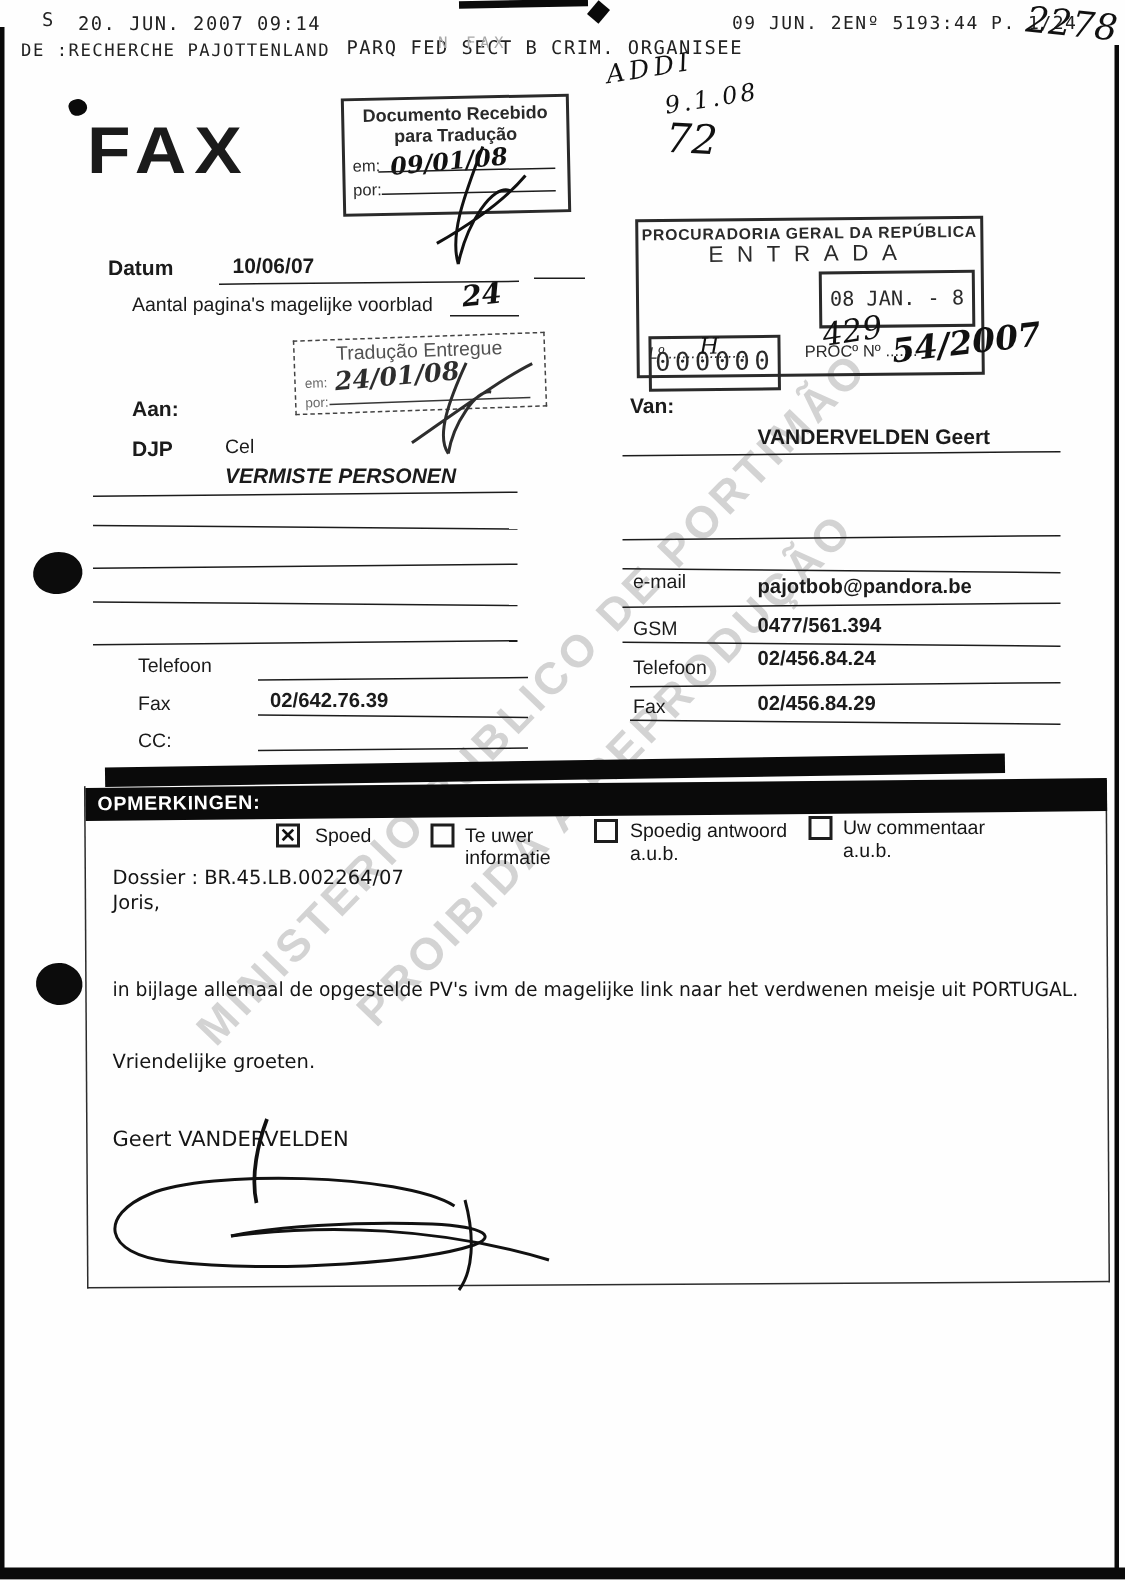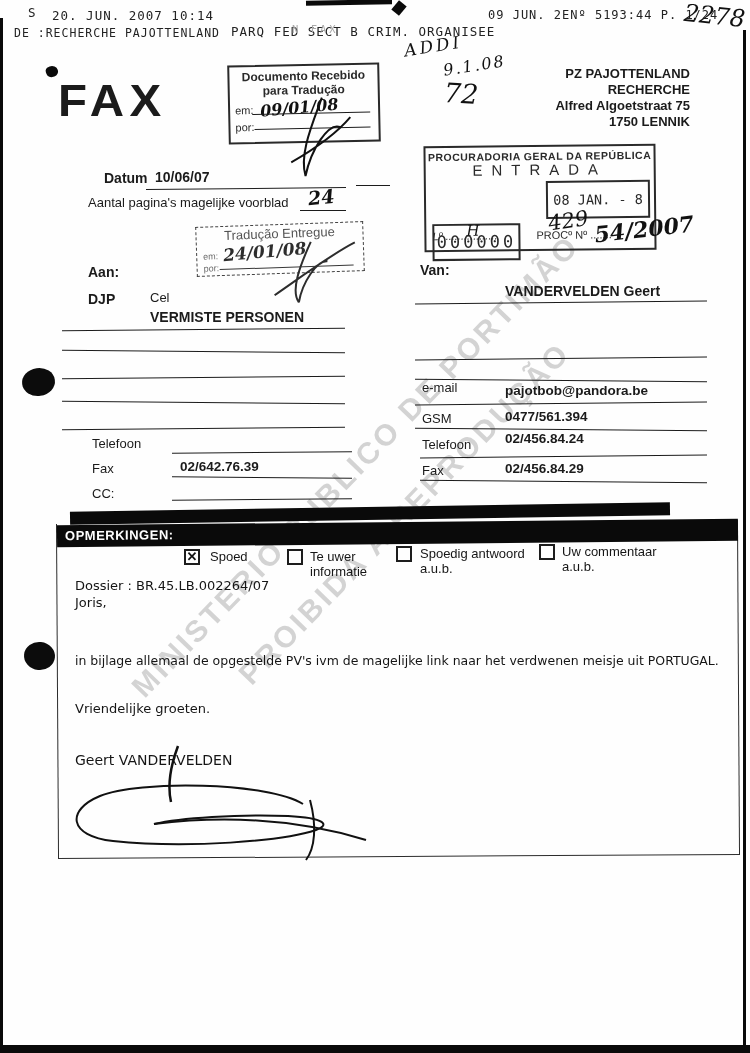--- a/index.html
+++ b/index.html
@@ -42,21 +42,21 @@
   <div class="bar" style="left:743px;top:30px;width:2.5px;height:1018px;"></div>
   <div class="bar" style="left:0;top:1045px;width:750px;height:8px;"></div>
   <div class="bar" style="left:306px;top:0;width:86px;height:5px;transform:rotate(-1deg);"></div>
   <div class="bar" style="left:394px;top:2px;width:10px;height:12px;transform:rotate(40deg);"></div>
   <div class="bar" style="left:46px;top:66px;width:12px;height:11px;border-radius:40% 60% 50% 50%;transform:rotate(-20deg);"></div>
 
   <div class="dot" style="left:22px;top:368px;width:33px;height:28px;transform:rotate(-8deg);"></div>
   <div class="dot" style="left:24px;top:642px;width:31px;height:28px;transform:rotate(6deg);"></div>
 
   <div class="abs mono faxhdr" style="left:28px;top:5px;">S</div>
-  <div class="abs mono faxhdr" style="left:52px;top:8px;">20. JUN. 2007 10:14</div>
+  <div class="abs mono faxhdr" style="left:52px;top:8px;">20. JUN. 2007 09:14</div>
   <div class="abs mono faxhdr" style="left:14px;top:26px;font-size:11.5px;">DE :RECHERCHE PAJOTTENLAND</div>
   <div class="abs mono faxhdr" style="left:231px;top:24px;">PARQ FED SECT B CRIM. ORGANISEE</div>
   <div class="abs mono faxhdr faint" style="left:292px;top:23px;font-size:10.5px;letter-spacing:3px;">N  FAX</div>
   <div class="abs mono faxhdr" style="left:488px;top:8px;font-size:12px;">09 JUN. 2ENº 5193:44  P. 1/24</div>
   <div class="abs hand" style="left:684px;top:2px;font-size:24px;transform:rotate(6deg);">2278</div>
 
   <div class="abs" style="left:58px;top:76px;font-size:44px;font-weight:900;letter-spacing:5px;transform:scaleX(1.08);transform-origin:left;">FAX</div>
 
   <div class="stamp" style="left:228px;top:64px;width:148px;height:72px;transform:rotate(-1.2deg);font-size:12px;text-align:center;padding-top:3px;">
     <div style="font-weight:bold;">Documento Recebido</div>
@@ -70,40 +70,34 @@
     <div class="u" style="left:24px;top:62px;width:116px;border-top-width:1px;"></div>
     <svg class="abs" style="left:54px;top:18px;" width="70" height="110" viewBox="0 0 70 110">
       <path d="M38 14 C28 40 14 70 20 92 M20 92 C26 66 44 38 56 44 M6 78 C28 66 52 50 66 34" fill="none" stroke="#111" stroke-width="2"></path>
     </svg>
   </div>
 
   <div class="abs hand" style="left:404px;top:36px;font-size:17px;letter-spacing:3px;transform:rotate(-9deg);">ADDI</div>
   <div class="abs hand" style="left:443px;top:56px;font-size:16px;transform:rotate(-9deg);letter-spacing:2px;">9.1.08</div>
   <div class="abs hand" style="left:444px;top:78px;font-size:27px;transform:rotate(3deg);">72</div>
 
-  <div class="abs" style="left:460px;top:66px;width:230px;text-align:right;font-weight:bold;font-size:13px;line-height:16px;">
-    <div>PZ PAJOTTENLAND</div>
-    <div>RECHERCHE</div>
-    <div>Alfred Algoetstraat 75</div>
-    <div>1750 LENNIK</div>
-  </div>
 
   <div class="stamp" style="left:424px;top:145px;width:228px;height:102px;border-width:2.5px;transform:rotate(-0.6deg);">
     <div style="text-align:center;font-size:10.5px;font-weight:bold;letter-spacing:0.5px;padding-top:3px;">PROCURADORIA GERAL DA REPÚBLICA</div>
     <div style="text-align:center;font-size:15px;letter-spacing:9px;margin-top:-1px;">ENTRADA</div>
     <div class="abs" style="left:6px;top:36px;width:84px;height:33px;border:2px solid #2a2a2a;text-align:center;font-family:'DejaVu Sans Mono',monospace;font-size:17px;letter-spacing:3px;line-height:33px;margin-top:40px;">000000</div>
     <div class="abs" style="left:120px;top:34px;width:100px;height:34px;border:2px solid #2a2a2a;text-align:center;font-family:'DejaVu Sans Mono',monospace;font-size:13.5px;line-height:34px;white-space:nowrap;">08 JAN. - 8</div>
     <div class="abs" style="left:6px;top:82px;font-size:11px;font-style:italic;">Lº .................</div>
     <div class="abs hand" style="left:40px;top:74px;font-size:15px;">H</div>
     <div class="abs hand" style="left:122px;top:62px;font-size:21px;transform:rotate(-8deg);">429</div>
     <div class="abs" style="left:110px;top:82px;font-size:11px;">PROCº Nº .......</div>
     <div class="abs hand" style="left:168px;top:70px;font-size:22px;font-weight:bold;transform:rotate(-6deg);">54/2007</div>
   </div>
 
-  <div class="abs lbl" style="left:104px;top:170px;">Datum</div>
+  <div class="abs lbl" style="left:72px;top:170px;">Datum</div>
   <div class="abs val" style="left:155px;top:169px;font-size:14px;">10/06/07</div>
   <div class="u t1" style="left:146px;top:188px;width:200px;"></div>
   <div class="u" style="left:356px;top:185px;width:34px;"></div>
   <div class="abs txt" style="left:88px;top:195px;">Aantal pagina's magelijke voorblad</div>
   <div class="abs hand" style="left:308px;top:186px;font-size:19px;font-weight:bold;transform:rotate(-6deg);">24</div>
   <div class="u" style="left:300px;top:210px;width:46px;"></div>
 
   <div class="stamp" style="left:196px;top:224px;width:166px;height:48px;transform:rotate(-2deg);opacity:0.88;border-style:dashed;border-width:1.5px;">
     <div style="font-size:13px;text-align:center;padding-top:1px;color:#3a3a3a;">Tradução Entregue</div>
     <div style="padding-left:6px;font-size:9px;color:#555;">
@@ -113,21 +107,21 @@
     <div style="padding-left:6px;font-size:9px;color:#555;">por:</div>
     <div class="u" style="left:22px;top:42px;width:134px;border-top-width:1px;"></div>
     <svg class="abs" style="left:70px;top:8px;" width="90" height="80" viewBox="0 0 90 80">
       <path d="M44 10 C32 34 22 58 30 70 M30 70 C34 50 50 28 60 30 M6 62 C34 44 66 22 88 12" fill="none" stroke="#111" stroke-width="2"></path>
     </svg>
   </div>
 
   <div class="abs lbl" style="left:88px;top:264px;">Aan:</div>
   <div class="abs lbl" style="left:88px;top:291px;">DJP</div>
   <div class="abs txt" style="left:150px;top:290px;">Cel</div>
-  <div class="abs val" style="left:150px;top:309px;font-size:14px;">VERMISTE PERSONEN</div>
+  <div class="abs val" style="left:150px;top:309px;font-size:14px;font-style:italic;">VERMISTE PERSONEN</div>
   <div class="u t1" style="left:62px;top:329px;width:283px;"></div>
   <div class="u t2" style="left:62px;top:351px;width:283px;"></div>
   <div class="u t1" style="left:62px;top:377px;width:283px;"></div>
   <div class="u t2" style="left:62px;top:402px;width:283px;"></div>
   <div class="u t1" style="left:62px;top:428px;width:283px;"></div>
   <div class="abs txt" style="left:92px;top:436px;">Telefoon</div>
   <div class="u t1" style="left:172px;top:452px;width:180px;"></div>
   <div class="abs txt" style="left:92px;top:461px;">Fax</div>
   <div class="abs val" style="left:180px;top:459px;">02/642.76.39</div>
   <div class="u t2" style="left:172px;top:477px;width:180px;"></div>

